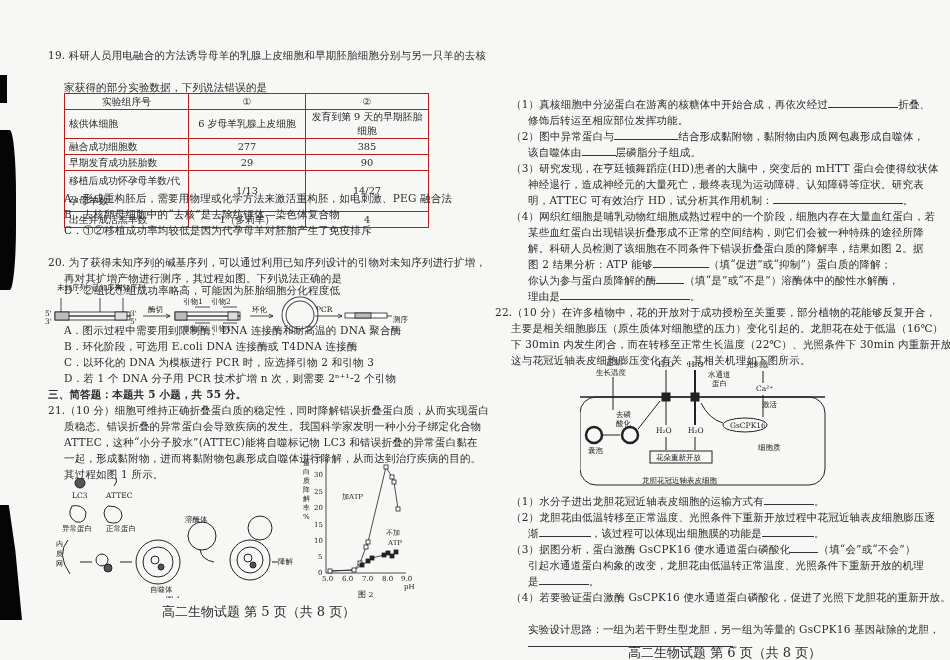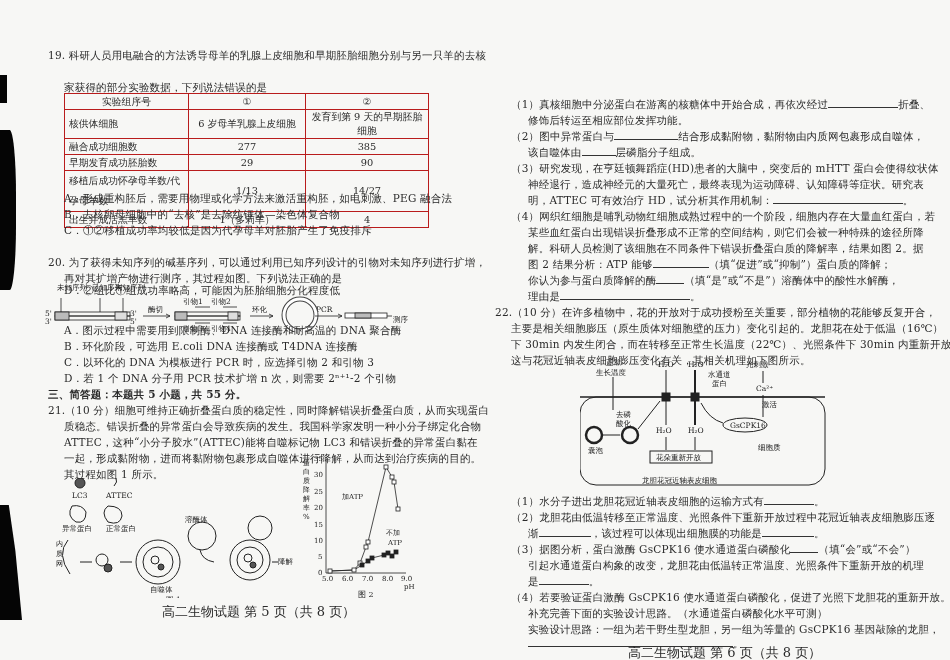--- a/index.html
+++ b/index.html
@@ -320,20 +320,19 @@
     <span>渐</span><span class="blank" style="width:52px"></span><span>，该过程可以体现出细胞膜的功能是</span><span class="blank" style="width:52px"></span><span>。</span>
   </div>
   <div class="t" style="left:36px;top:500px;">
     <span>（3）据图分析，蛋白激酶 GsCPK16 使水通道蛋白磷酸化</span><span class="blank" style="width:28px"></span><span>（填“会”或“不会”）</span>
   </div>
   <div class="t" style="left:53px;top:516px;">引起水通道蛋白构象的改变，龙胆花由低温转正常温度、光照条件下重新开放的机理</div>
   <div class="t" style="left:53px;top:532px;">
     <span>是</span><span class="blank" style="width:50px"></span><span>。</span>
   </div>
   <div class="t" style="left:36px;top:548px;">（4）若要验证蛋白激酶 GsCPK16 使水通道蛋白磷酸化，促进了光照下龙胆花的重新开放。</div>
-  <div class="t" style="left:53px;top:564px;">补充完善下面的实验设计思路。（水通道蛋白磷酸化水平可测）</div>
   <div class="t" style="left:53px;top:580px;">实验设计思路：一组为若干野生型龙胆，另一组为等量的 GsCPK16 基因敲除的龙胆，</div>
   <div class="t" style="left:53px;top:594px;">
     <span class="blank" style="width:205px"></span><span>。</span>
   </div>
 
   <div class="footer" style="left:153px;">高二生物试题 第 6 页（共 8 页）</div>
 </div>
 
 </body></html>

